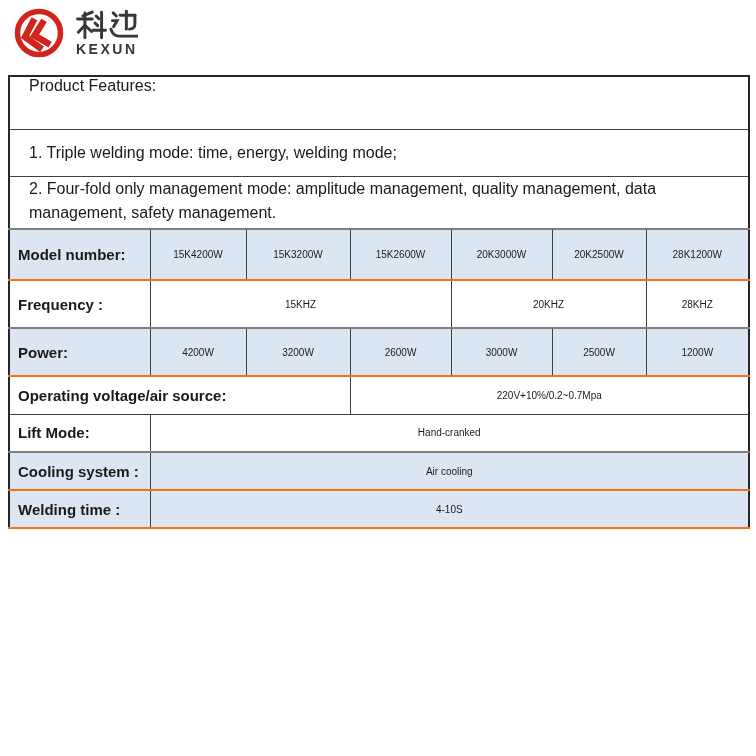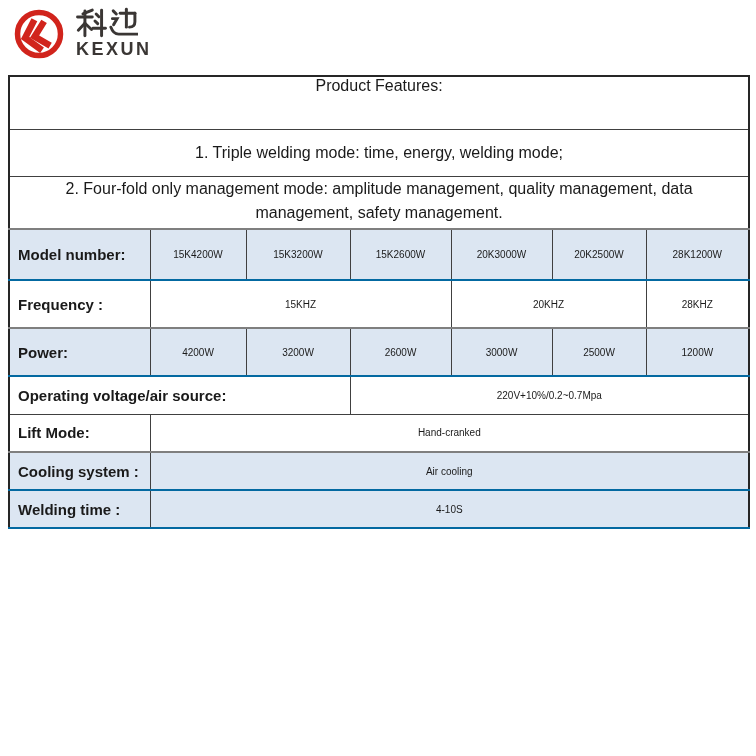--- a/index.html
+++ b/index.html
@@ -4,31 +4,31 @@
 <style>
   html,body{margin:0;padding:0;background:#ffffff;}
   body{width:756px;height:756px;position:relative;
        font-family:"Liberation Sans","DejaVu Sans",sans-serif;color:#1a1a1a;}
 
   
   .logo{position:absolute;left:13px;top:7px;display:flex;align-items:center;}
   .logo-circle{width:52px;height:52px;}
   .logo-text{margin-left:11px;display:flex;flex-direction:column;}
   .brand-cn-svg{width:62px;height:31px;}
-  .brand-en{font-size:18px;font-weight:bold;letter-spacing:2.5px;color:#3a3634;margin-top:1px;}
+  .brand-en{font-size:14px;font-weight:bold;letter-spacing:2.5px;color:#3a3634;margin-top:1px;}
 
   
   table.spec{position:absolute;left:8px;top:75px;width:740px;
              border-collapse:collapse;table-layout:fixed;
              border:2px solid #262626;}
   td,th{border:1px solid #404040;overflow:hidden;}
   th{font-size:15px;font-weight:bold;text-align:left;padding:0 4px 0 8px;vertical-align:middle;}
   td{font-size:10px;text-align:center;vertical-align:middle;}
-  td.feature{font-size:16px;text-align:center;padding:0 10px;}
-  tr.blue th,tr.blue td{background:#dce6f2;border-top:2px solid #7f7f7f;border-bottom:2px solid #0369a1;}
+  td.feature{font-size:16px;text-align:left;padding:0 19px;}
+  tr.blue th,tr.blue td{background:#dce6f2;border-top:2px solid #7f7f7f;border-bottom:2px solid #f97316;}
   tr.white th,tr.white td{background:#ffffff;}
   .top{vertical-align:top;padding-top:8px;}
   .just{text-align:justify;line-height:1.55;}
   tr.h53{height:53px}tr.h47{height:47px}tr.h71{height:53px}tr.h51{height:51px}
   tr.h48{height:48px}tr.h49{height:38px}
 </style>
 </head>
 <body>
 
 <div class="logo">

